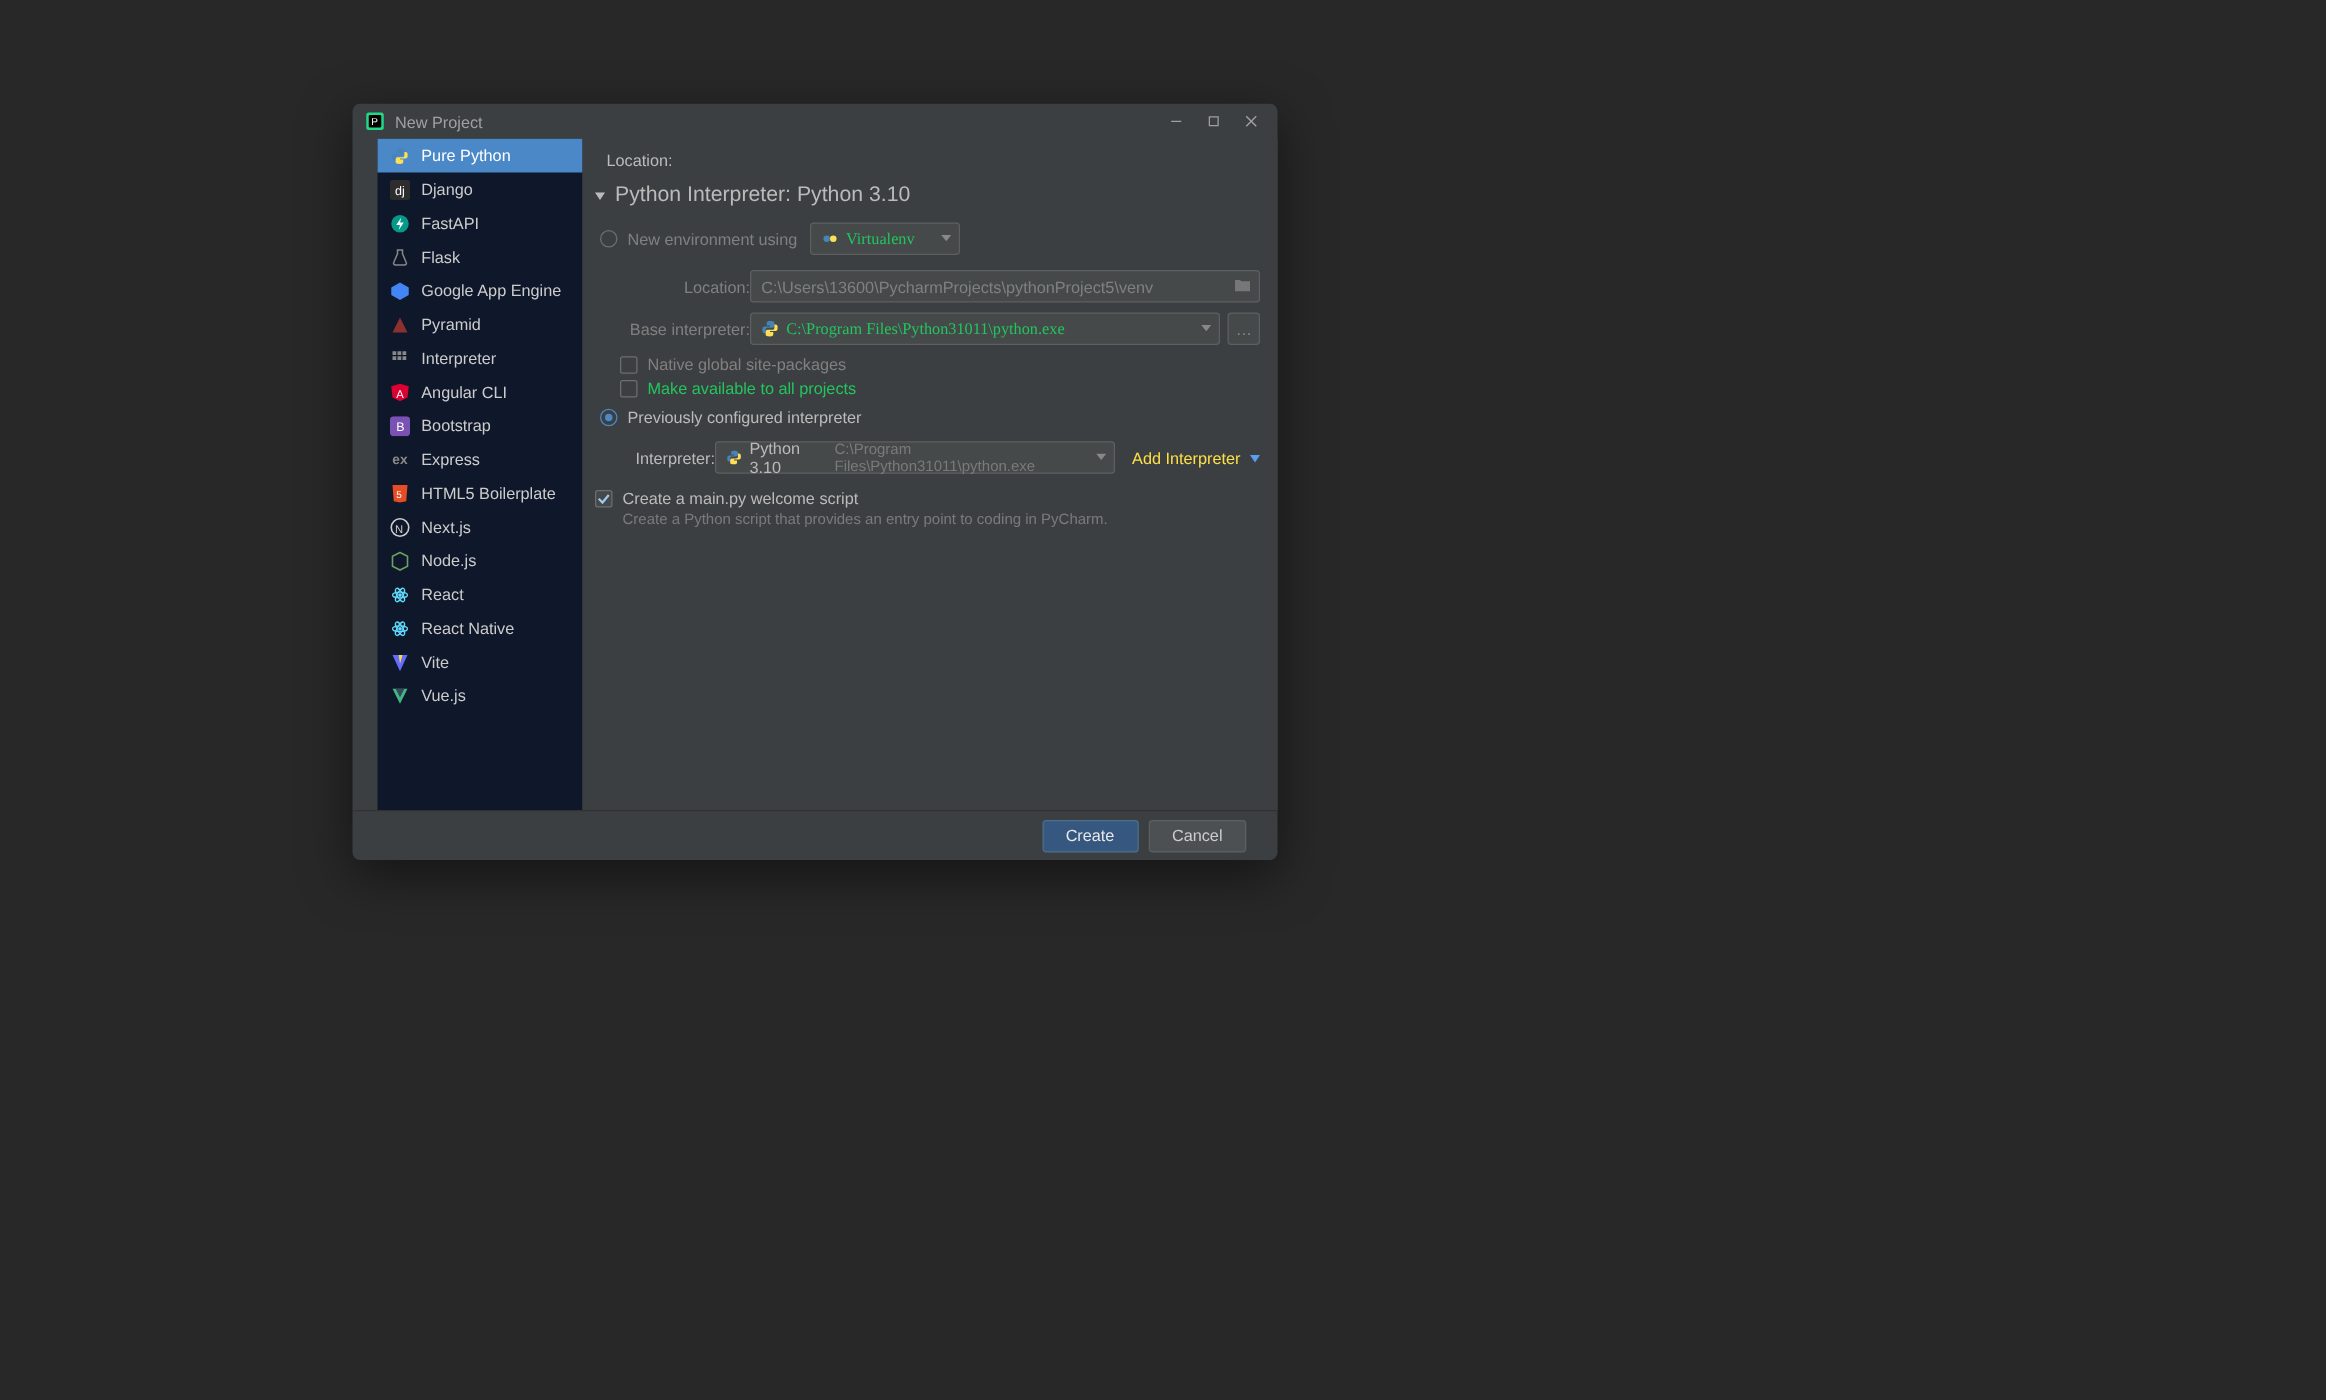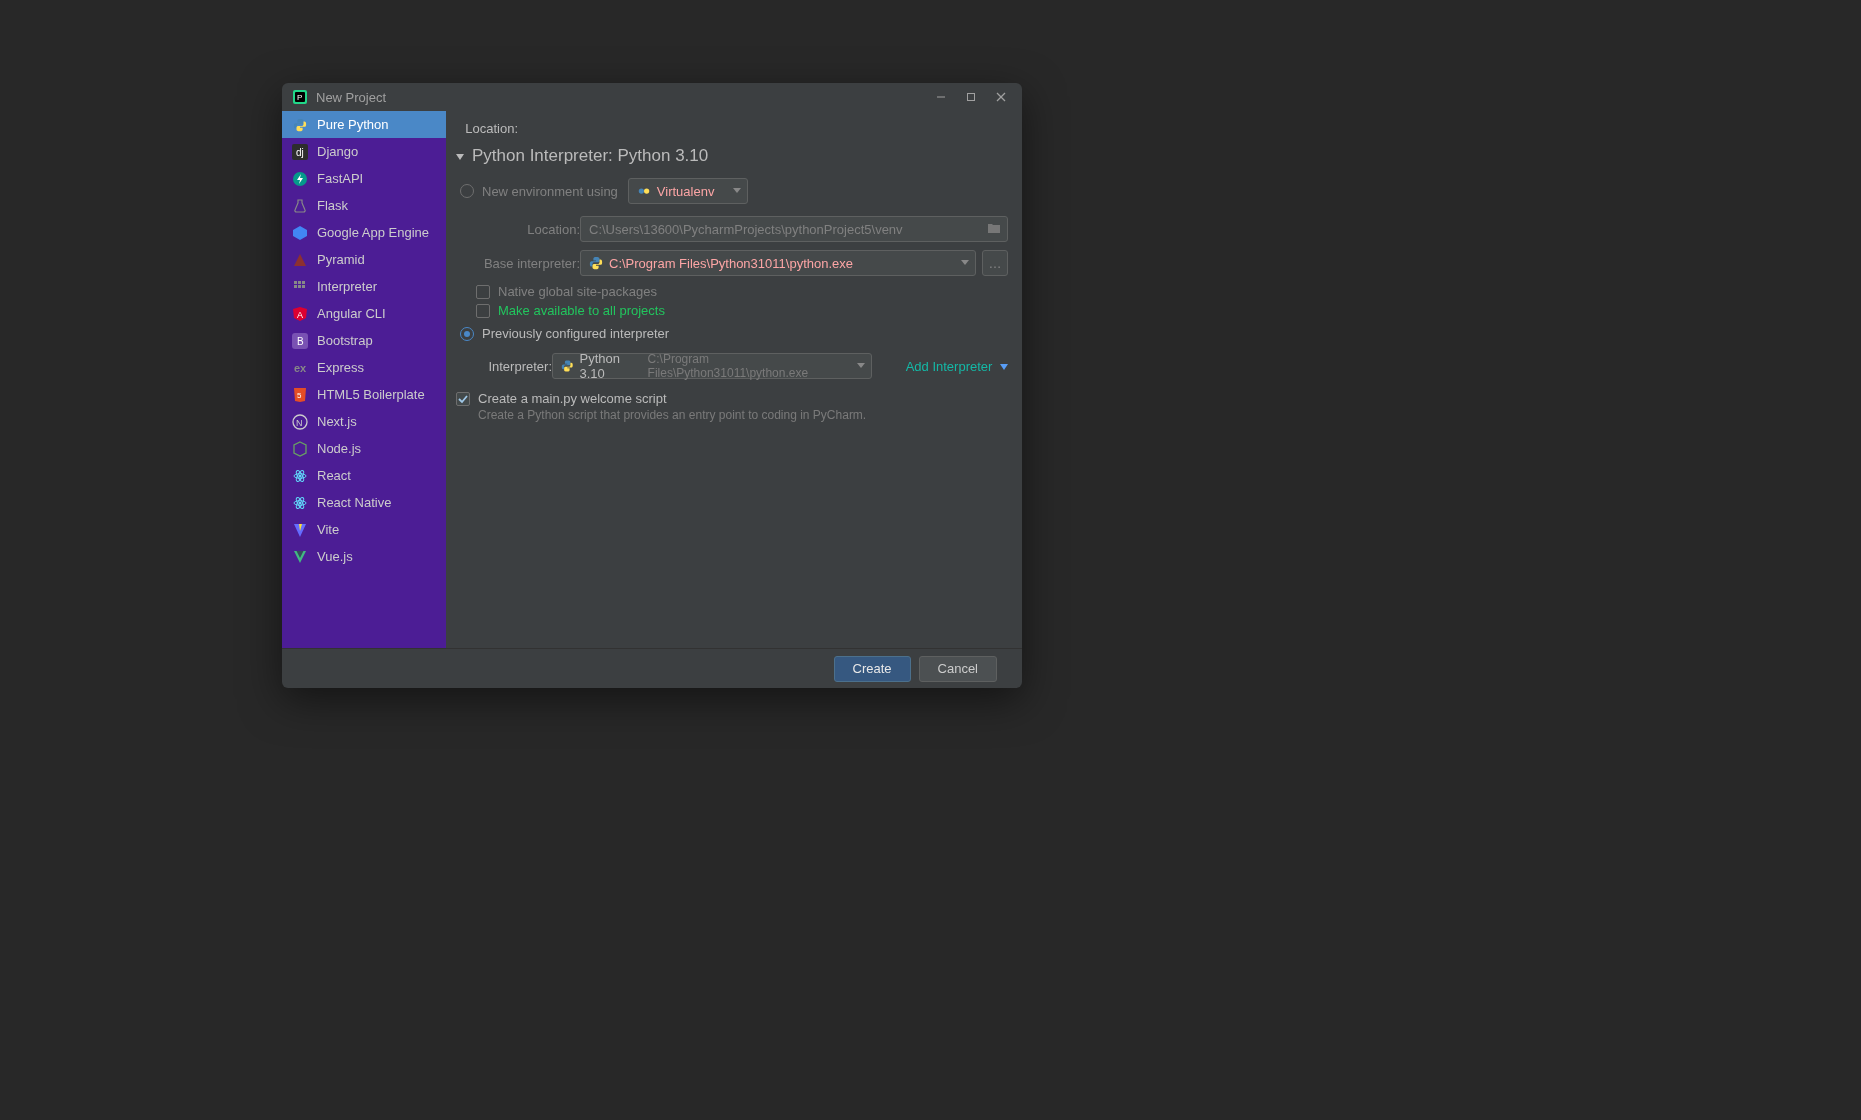--- a/index.html
+++ b/index.html
@@ -4,47 +4,47 @@
 <style>
 * { margin:0; padding:0; box-sizing:border-box; }
 body { background:#282828; font-family:"Segoe UI",Arial,sans-serif; font-size:13px; color:#bbbbbb; width:1861px; height:1120px; overflow:hidden; }
 .dialog { position:absolute; left:282px; top:83px; width:740px; height:605px; background:#3c3f41; border-radius:6px; box-shadow:0 12px 40px rgba(0,0,0,.5); display:flex; flex-direction:column; }
 .titlebar { height:28px; display:flex; align-items:center; padding:0 6px 0 10px; }
 .titlebar .app-icon { width:16px; height:16px; margin-right:8px; }
 .titlebar .title { color:#a0a0a0; font-size:13px; }
 .titlebar .spacer { flex:1; }
 .win-btn { width:30px; height:20px; display:flex; align-items:center; justify-content:center; color:#a0a0a0; cursor:pointer; }
 .dlg-body { flex:1; display:flex; }
-.sidebar { width:164px; background:#4c1d95; padding-top:0; }
+.sidebar { width:164px; background:#0f172a; padding-top:0;margin-left:20px; }
 .side-item { height:27px; display:flex; align-items:center; padding:0 10px; gap:9px; cursor:pointer; color:#cccccc; font-size:13px; }
 .side-item.selected { background:#4a88c7; color:#ffffff; }
 .side-icon { width:16px; height:16px; display:flex; align-items:center; justify-content:center; }
 .main { flex:1; background:#3c3f41; padding:10px 14px 10px 10px; }
 .row { display:flex; align-items:center; margin-bottom:10px; }
 .lbl { color:#bbbbbb; font-size:13px;text-align:right; }
 .field { flex:1; height:26px; background:#45494a; border:1px solid #5e6060; border-radius:3px; color:#bbbbbb; padding:0 28px 0 8px; font-size:13px; display:flex; align-items:center; position:relative; }
 .field.disabled { color:#808080; }
 .fld-ico { position:absolute; right:6px; top:4px; color:#888; }
 .hdr { display:flex; align-items:center; gap:6px; margin:6px 0 12px 0; color:#bbbbbb; font-size:17px; }
 .chev { width:10px; color:#bbbbbb; }
 .radio { width:14px; height:14px; border-radius:50%; border:1px solid #6e6e6e; margin-right:8px; display:flex; align-items:center; justify-content:center; }
 .radio.sel { border-color:#4a88c7; }
 .radio.sel::after { content:""; width:6px; height:6px; border-radius:50%; background:#4a88c7; }
 .radio-row { display:flex; align-items:center; margin-bottom:12px; }
 .drop { height:26px; background:#45494a; border:1px solid #5e6060; border-radius:3px; display:flex; align-items:center; padding:0 22px 0 8px; gap:6px; position:relative; color:#bbbbbb; font-size:13px; }
-.drop.disabled { color:#fca5a5; }
+.drop.disabled { color:#22c55e;font-family:Liberation Serif, serif; }
 .drop .dd { position:absolute; right:6px; top:9px; width:0; height:0; border-left:4px solid transparent; border-right:4px solid transparent; border-top:5px solid #888; }
 .sub { padding-left:20px; }
 .sub .row { margin-bottom:8px; }
 .check { width:14px; height:14px; border:1px solid #6e6e6e; border-radius:2px; margin-right:8px; display:flex; align-items:center; justify-content:center; flex-shrink:0; }
 .check.on { background:#43494a; border-color:#6e6e6e; }
 .check.on svg { display:block; }
 .check svg { display:none; }
 .hint { font-size:12px; color:#7a7a7a; margin:2px 0 0 22px; }
-.link { color:#14b8a6; cursor:pointer; font-size:13px; }
+.link { color:#fde047; cursor:pointer; font-size:13px; }
 .footer { height:40px; border-top:1px solid #323232; display:flex; align-items:center; justify-content:flex-end; padding:0 25px; gap:8px; }
 .btn { height:26px; border-radius:3px; padding:0 18px; display:flex; align-items:center; cursor:pointer; font-size:13px; border:1px solid transparent; }
 .btn.primary { background:#365880; border:1px solid #4c708c; color:#e8e8e8; }
 .btn.secondary { background:#4c5052; border:1px solid #5e6060; color:#cccccc; }
 .sq-btn { width:26px; height:26px; background:#45494a; border:1px solid #5e6060; border-radius:3px; display:flex; align-items:center; justify-content:center; color:#888; }
 .pyicon { width:14px; height:14px; }
 </style>
 </head>
 <body>
 

